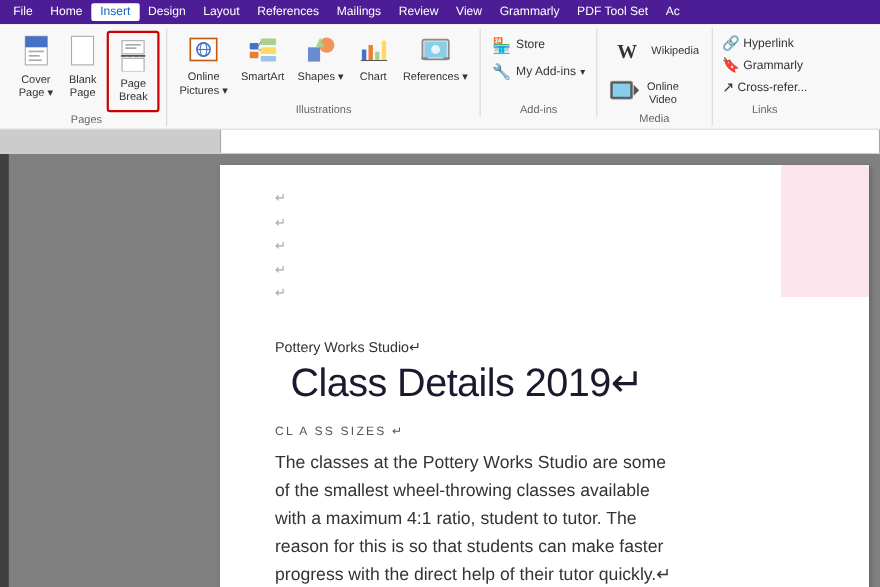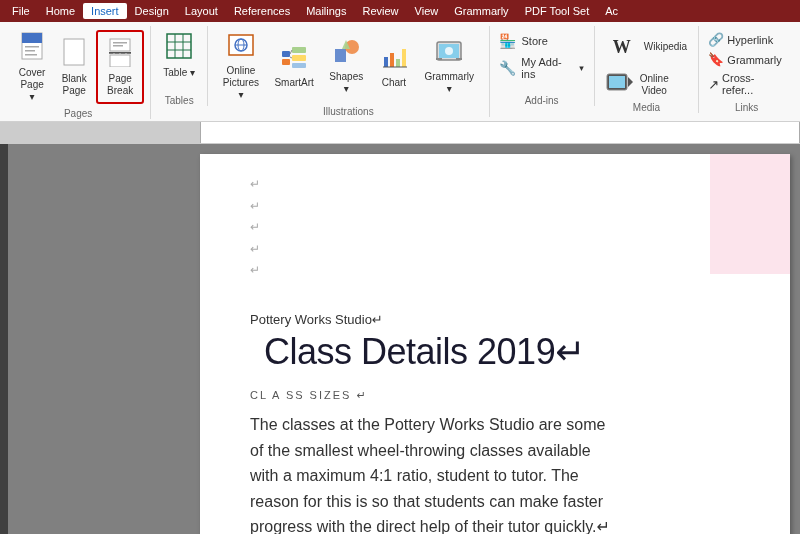--- a/index.html
+++ b/index.html
@@ -8,21 +8,21 @@
       font-size: 12px;
       background: #f0f0f0;
       width: 800px;
       height: 534px;
       overflow: hidden;
     }
 
     
     .menu-bar {
       display: flex;
-      background: #7f1d1d;
+      background: #4c1d95;
       height: 22px;
       align-items: center;
       padding: 0 4px;
     }
     .menu-bar span {
       color: white;
       font-size: 11px;
       padding: 2px 8px;
       cursor: pointer;
       border-radius: 2px;
@@ -55,21 +55,21 @@
     }
     .ribbon-group:last-child { border-right: none; }
     .ribbon-group-label {
       font-size: 10px;
       color: #666;
       text-align: center;
       margin-top: 2px;
     }
     .ribbon-buttons {
       display: flex;
-      align-items: center;
+      align-items: flex-start;
       gap: 2px;
       padding: 2px 2px 0 2px;
     }
     .ribbon-btn {
       display: flex;
       flex-direction: column;
       align-items: center;
       justify-content: center;
       padding: 3px 5px;
       cursor: pointer;
@@ -308,37 +308,20 @@
                 <rect x="7" y="8" width="10" height="1.5" fill="#aaa"></rect>
               </svg>
             </div>
             <div class="btn-label">Page<br>Break</div>
           </div>
         </div>
       </div>
       <div class="ribbon-group-label">Pages</div>
     </div>
 
-    <div class="ribbon-group">
-      <div class="ribbon-buttons">
-        <div class="ribbon-btn large">
-          <div class="btn-icon">
-            <svg width="30" height="30" viewBox="0 0 30 30">
-              <rect x="3" y="3" width="24" height="24" fill="none" stroke="#217346" stroke-width="1.5"></rect>
-              <line x1="11" y1="3" x2="11" y2="27" stroke="#217346" stroke-width="1"></line>
-              <line x1="19" y1="3" x2="19" y2="27" stroke="#217346" stroke-width="1"></line>
-              <line x1="3" y1="11" x2="27" y2="11" stroke="#217346" stroke-width="1"></line>
-              <line x1="3" y1="19" x2="27" y2="19" stroke="#217346" stroke-width="1"></line>
-            </svg>
-          </div>
-          <div class="btn-label">Table ▾</div>
-        </div>
-      </div>
-      <div class="ribbon-group-label">Tables</div>
-    </div>
 
     <div class="ribbon-group">
       <div class="ribbon-buttons">
         <div class="ribbon-btn">
           <div class="btn-icon">
             <svg width="28" height="28" viewBox="0 0 28 28">
               <rect x="2" y="4" width="24" height="20" fill="white" stroke="#c55a11" stroke-width="1.5"></rect>
               <circle cx="14" cy="14" r="6" fill="none" stroke="#4472c4" stroke-width="1.5"></circle>
               <ellipse cx="14" cy="14" rx="3" ry="6" fill="none" stroke="#4472c4" stroke-width="1"></ellipse>
               <line x1="8" y1="14" x2="20" y2="14" stroke="#4472c4" stroke-width="1"></line>
@@ -385,21 +368,21 @@
         <div class="ribbon-btn">
           <div class="btn-icon">
             <svg width="28" height="28" viewBox="0 0 28 28">
               <rect x="2" y="5" width="24" height="18" rx="2" fill="#ddd" stroke="#888" stroke-width="1.5"></rect>
               <rect x="4" y="7" width="20" height="14" fill="#87ceeb"></rect>
               <circle cx="14" cy="14" r="4" fill="white" opacity="0.8"></circle>
               <rect x="1" y="21" width="6" height="2" fill="#888"></rect>
               <rect x="21" y="21" width="6" height="2" fill="#888"></rect>
             </svg>
           </div>
-          <div class="btn-label">Grammarly ▾</div>
+          <div class="btn-label">References ▾</div>
         </div>
       </div>
       <div class="ribbon-group-label">Illustrations</div>
     </div>
 
     <div class="ribbon-group">
       <div class="addins-group" style="padding-top:4px;">
         <div class="addin-item">
           <span class="addin-icon">🏪</span>
           <span>Store</span>

